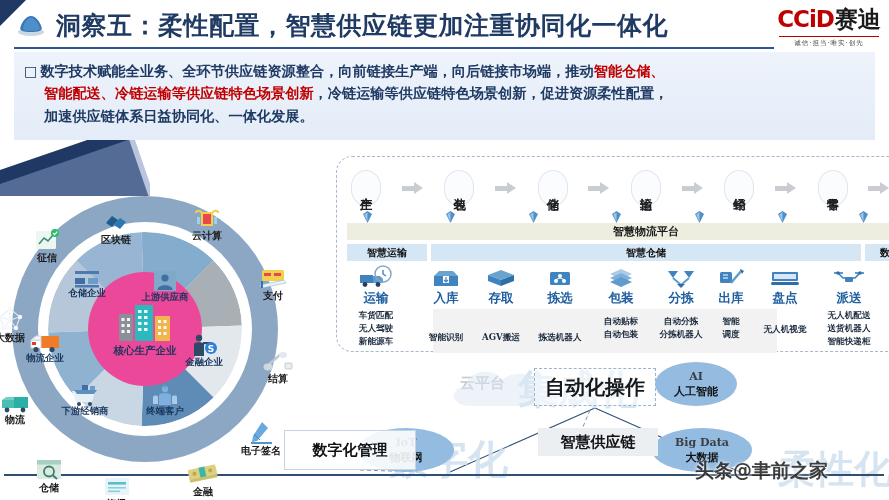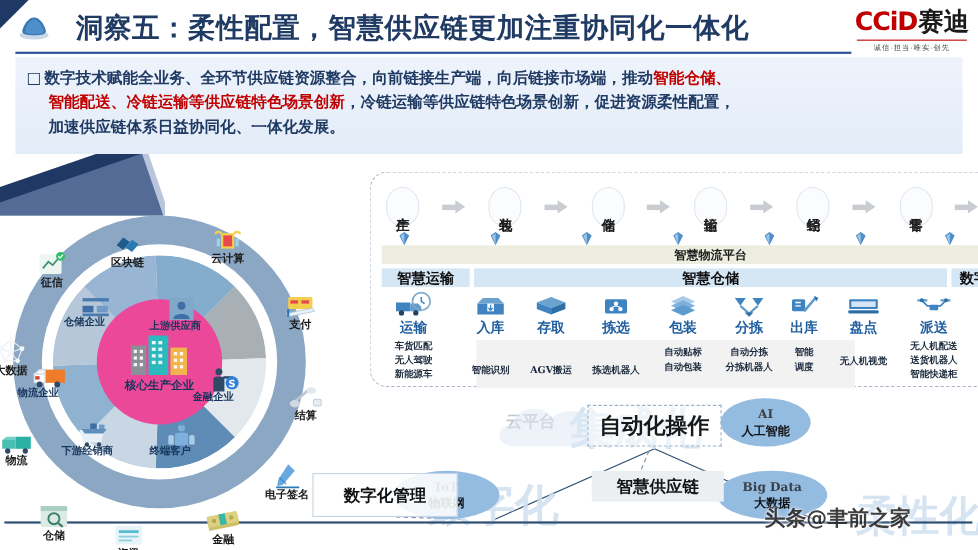--- a/index.html
+++ b/index.html
@@ -34,21 +34,21 @@
   
   .header{
     position:absolute; left:0; top:0; width:889px; height:50px;
     z-index:8;
     display:flex; align-items:center;
   }
   .cloud-icon{
     position:relative; width:34px; height:24px; margin-left:14px; flex:0 0 auto;
   }
   .page-title{
-    margin-left:21px;
+    margin-left:8px;
     font-size:25px; font-weight:bold; letter-spacing:.5px;
     color:#1f3a63; white-space:nowrap;
     font-family:"DejaVu Sans",sans-serif;
   }
   .title-underline{
     position:absolute; left:14px; top:47px; width:760px; height:2px;
     background:#2e5496; z-index:8;
   }
   .logo{
     position:absolute; right:8px; top:4px; width:104px; height:44px;
@@ -104,21 +104,21 @@
   .hub{
     position:absolute; left:98px; top:86px; width:114px; height:114px;
     border-radius:50%; background:#ec4899;
     display:flex; flex-direction:column; align-items:center; justify-content:center;
   }
   .hub-label{
     font-size:10.5px; font-weight:bold; color:#17355c; margin-top:3px;
     font-family:"DejaVu Sans",sans-serif; white-space:nowrap;
   }
   .inner-node{
-    position:absolute; width:58px; text-align:left;
+    position:absolute; width:58px; text-align:center;
     font-size:9.4px; font-weight:bold; color:#17355c;
     font-family:"DejaVu Sans",sans-serif; white-space:nowrap;
     line-height:1.1;
   }
   .outer-node{
     position:absolute; width:54px; text-align:center;
     font-size:10px; font-weight:bold; color:#1b1b1b;
     font-family:"DejaVu Sans",sans-serif; white-space:nowrap;
     line-height:1.05;
   }
@@ -172,21 +172,21 @@
     font-family:"DejaVu Sans",sans-serif;
   }
   .group-row{
     display:flex; gap:4px; margin:4px 2px 0;
   }
   .group-band{
     background:#d5e6f5; height:17px;
     display:flex; align-items:center; justify-content:center;
   }
   .group-band span{
-    font-size:13px; font-weight:bold; color:#0f0f0f;
+    font-size:10px; font-weight:bold; color:#0f0f0f;
     font-family:Liberation Mono, monospace; white-space:nowrap;
   }
   .gb-trans{ width:80px; }
   .gb-store{ flex:1; }
   .gb-deliv{ width:80px; }
 
   .ops-row{
     position:relative; height:110px; margin-top:2px;
   }
   .op{

